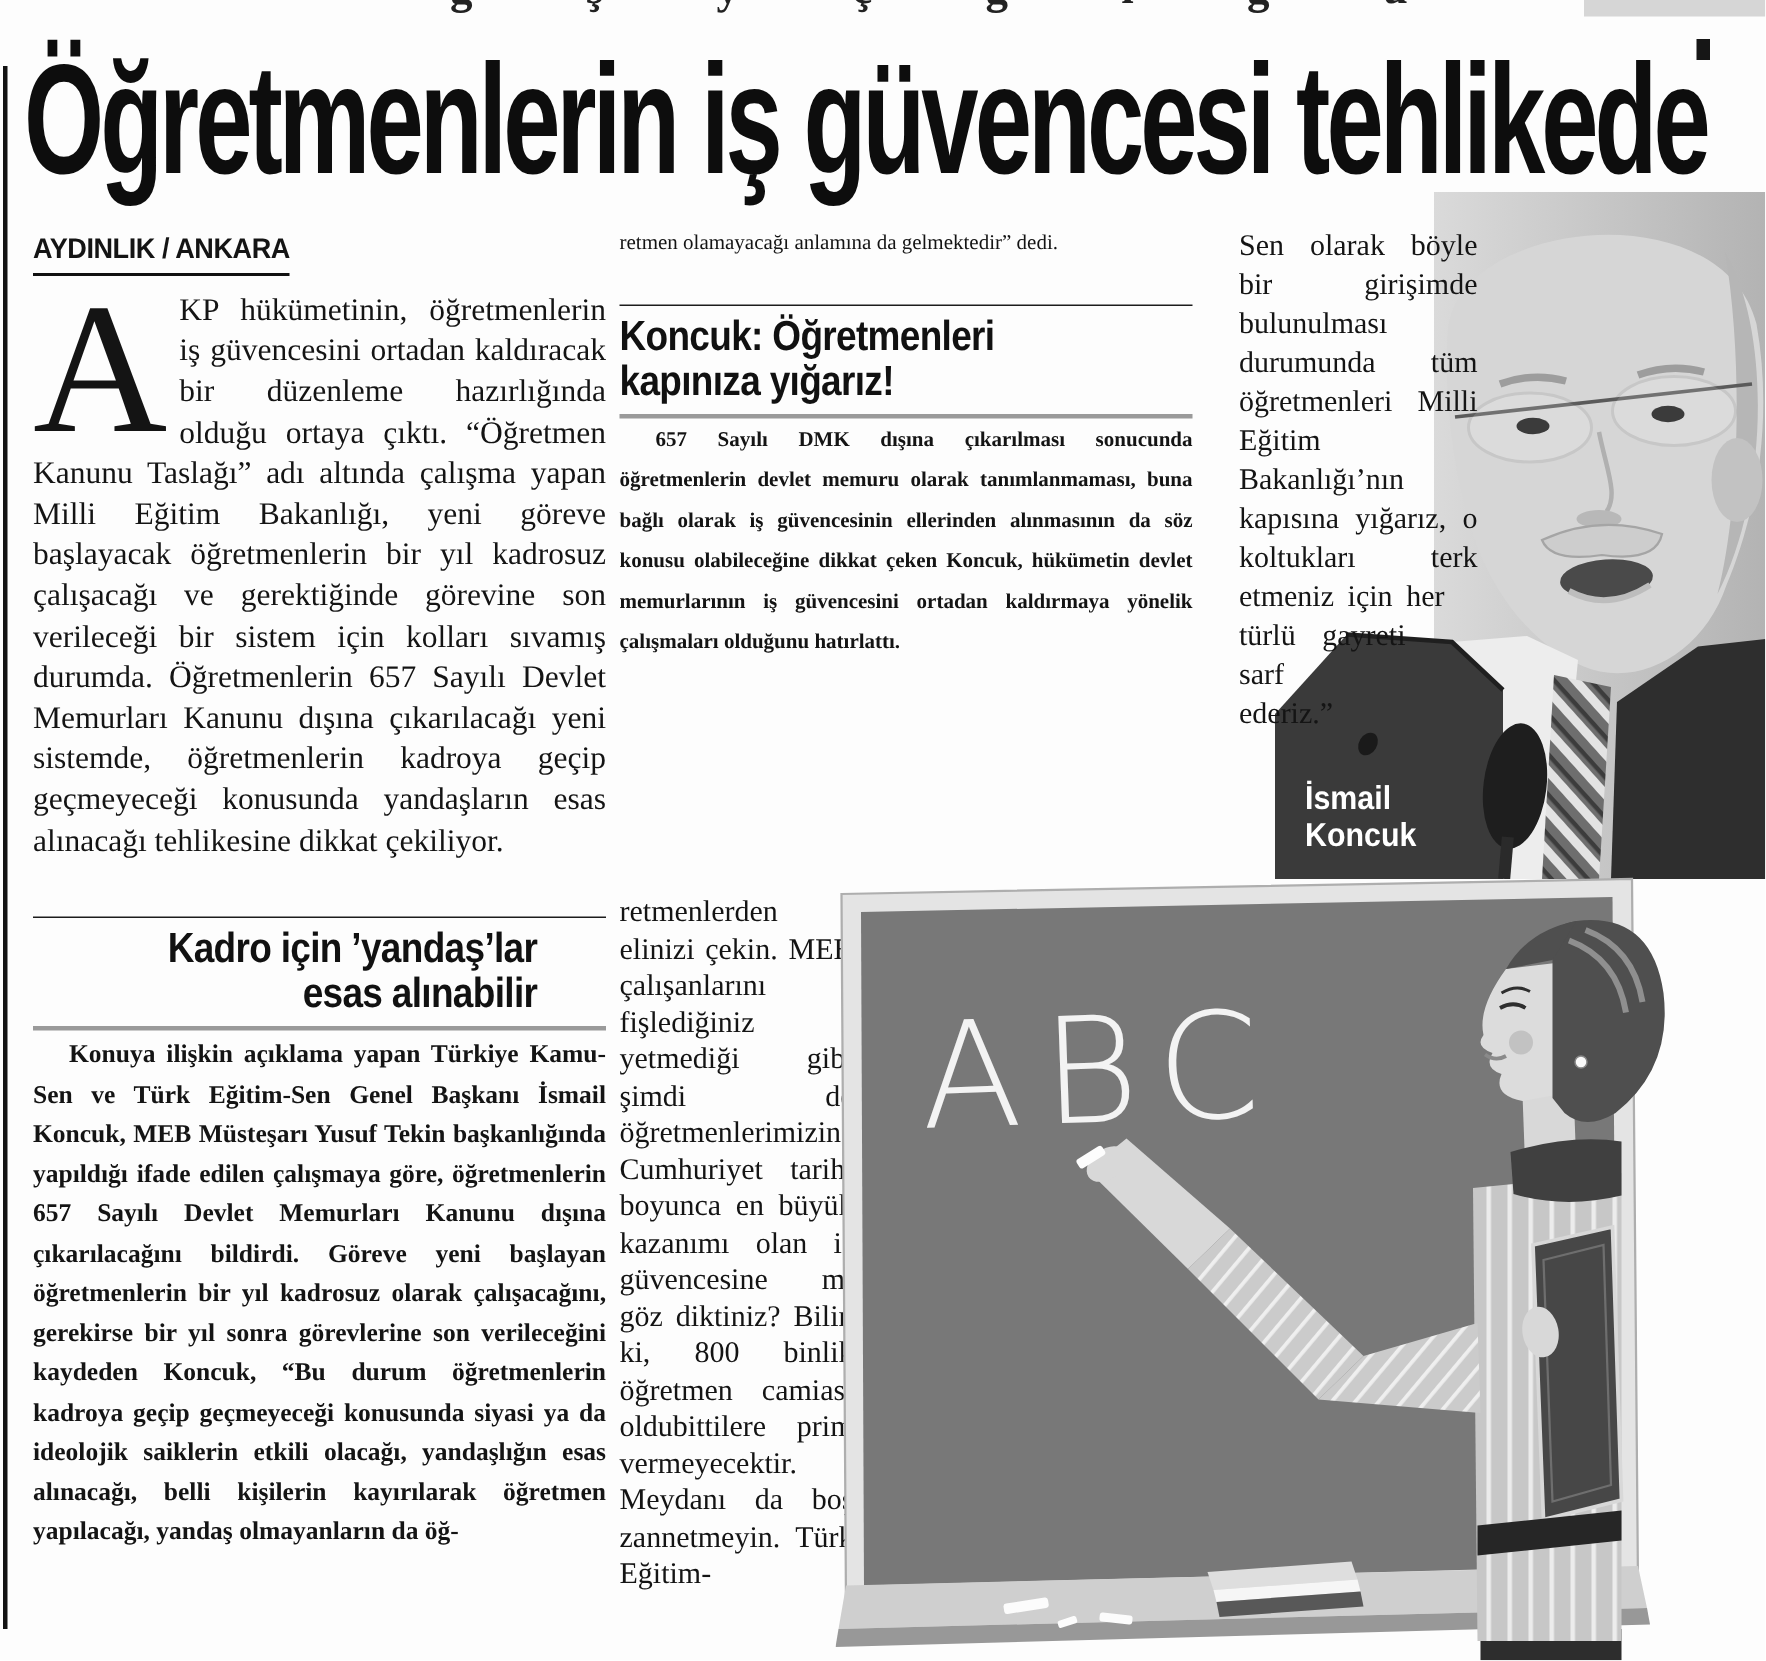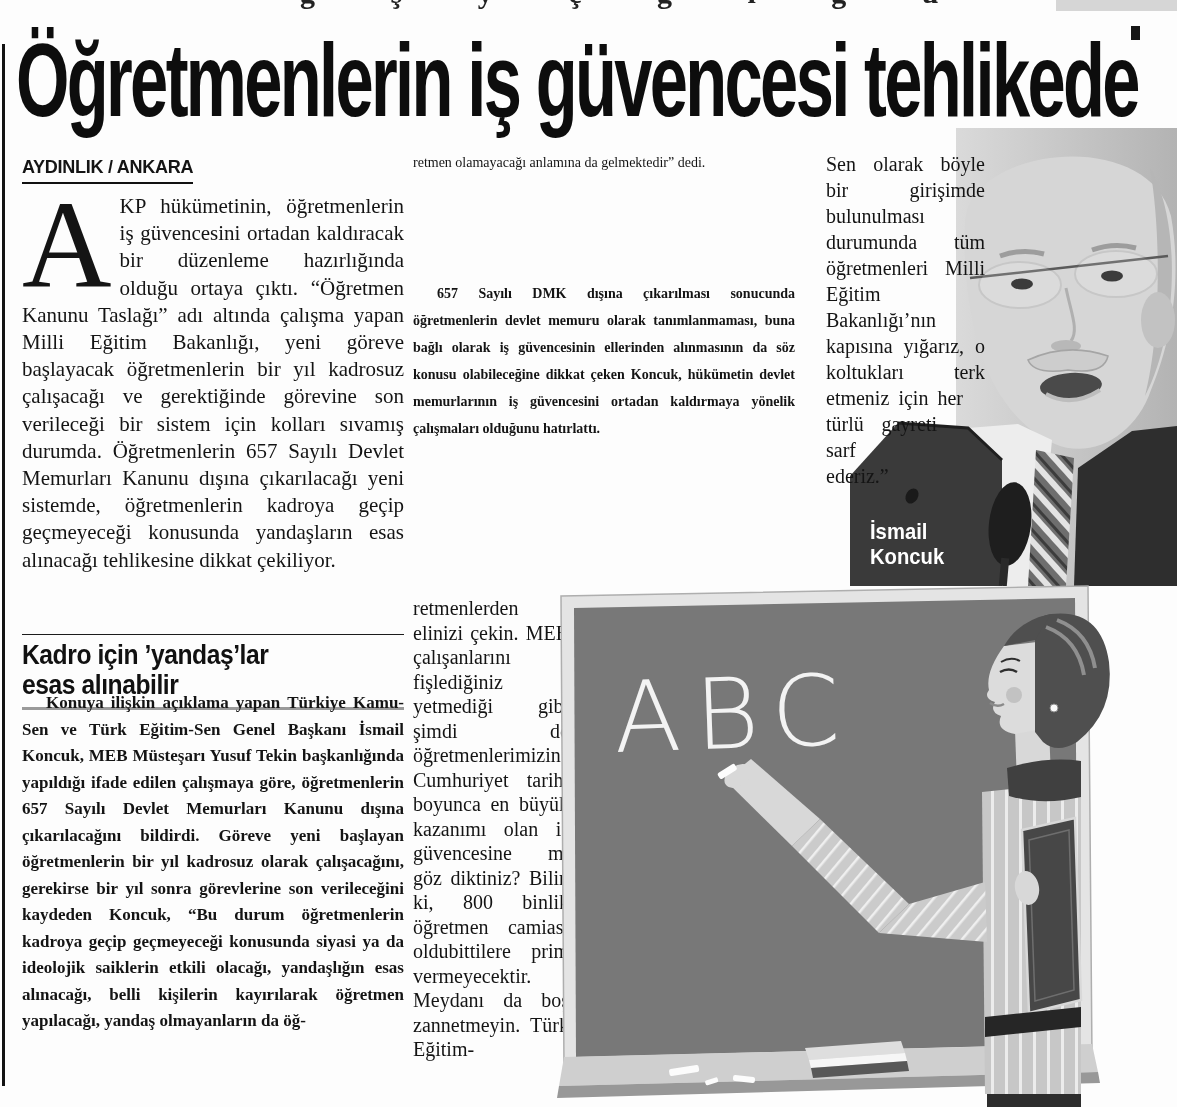--- a/index.html
+++ b/index.html
@@ -67,37 +67,45 @@
   <div id="headline" class="abs">Öğretmenlerin iş güvencesi tehlikede</div>
 
   <div id="byline" class="abs">
     <span class="inner">AYDINLIK / ANKARA</span>
   </div>
 
   <div class="abs serif" style="left:22px;top:193px;width:382px;">
     <span class="dropcap">A</span><span>KP hükümetinin, öğretmenlerin iş güvencesini ortadan kaldıracak bir düzenleme hazırlığında olduğu ortaya çıktı. “Öğretmen Kanunu Taslağı” adı altında çalışma yapan Milli Eğitim Bakanlığı, yeni göreve başlayacak öğretmenlerin bir yıl kadrosuz çalışacağı ve gerektiğinde görevine son verileceği bir sistem için kolları sıvamış durumda. Öğretmenlerin 657 Sayılı Devlet Memurları Kanunu dışına çıkarılacağı yeni sistemde, öğretmenlerin kadroya geçip geçmeyeceği konusunda yandaşların esas alınacağı tehlikesine dikkat çekiliyor.</span>
   </div>
 
-  <div class="abs subhead-block" style="left:22px;top:634px;width:382px;">
+  <div class="abs subhead-block" style="left:22px;top:611px;width:382px;text-align:right;">
     <div class="rule-thin"></div>
     <div class="subhead">
       <span style="display:block">Kadro için ’yandaş’lar</span>
       <span style="display:block">esas alınabilir</span>
     </div>
     <div class="rule-gray"></div>
   </div>
 
   <div class="abs p2c1" style="left:22px;top:690px;width:382px;">
     <span class="indent">Konuya ilişkin açıklama yapan Türkiye Kamu-Sen ve Türk Eğitim-Sen Genel Başkanı İsmail Koncuk, MEB Müsteşarı Yusuf Tekin başkanlığında yapıldığı ifade edilen çalışmaya göre, öğretmenlerin 657 Sayılı Devlet Memurları Kanunu dışına çıkarılacağını bildirdi. Göreve yeni başlayan öğretmenlerin bir yıl kadrosuz olarak çalışacağını, gerekirse bir yıl sonra görevlerine son verileceğini kaydeden Koncuk, “Bu durum öğretmenlerin kadroya geçip geçmeyeceği konusunda siyasi ya da ideolojik saiklerin etkili olacağı, yandaşlığın esas alınacağı, belli kişilerin kayırılarak öğretmen yapılacağı, yandaş olmayanların da öğ-</span>
   </div>
 
   <div class="abs serif2" style="left:413px;top:149px;width:382px;">
     <span>retmen olamayacağı anlamına da gelmektedir” dedi.</span>
   </div>
 
+  <div class="abs subhead-block" style="left:413px;top:203px;width:382px;">
+    <div class="rule-thin"></div>
+    <div class="subhead">
+      <span style="display:block">Koncuk: Öğretmenleri</span>
+      <span style="display:block">kapınıza yığarız!</span>
+    </div>
+    <div class="rule-gray"></div>
+  </div>
 
   <div class="abs serif2" style="left:413px;top:280px;width:382px;">
     <span class="indent">657 Sayılı DMK dışına çıkarılması sonucunda öğretmenlerin devlet memuru olarak tanımlanmaması, buna bağlı olarak iş güvencesinin ellerinden alınmasının da söz konusu olabileceğine dikkat çeken Koncuk, hükümetin devlet memurlarının iş güvencesini ortadan kaldırmaya yönelik çalışmaları olduğunu hatırlattı.</span>
   </div>
 
 
   <div class="abs serifN" style="left:413px;top:596px;width:156px;">
     <span>retmenlerden elinizi çekin. MEB çalışanlarını fişlediğiniz yetmediği gibi şimdi de öğretmenlerimizin Cumhuriyet tarihi boyunca en büyük kazanımı olan iş güvencesine mi göz diktiniz? Bilin ki, 800 binlik öğretmen camiası oldubittilere prim vermeyecektir. Meydanı da boş zannetmeyin. Türk Eğitim-</span>
   </div>
 

